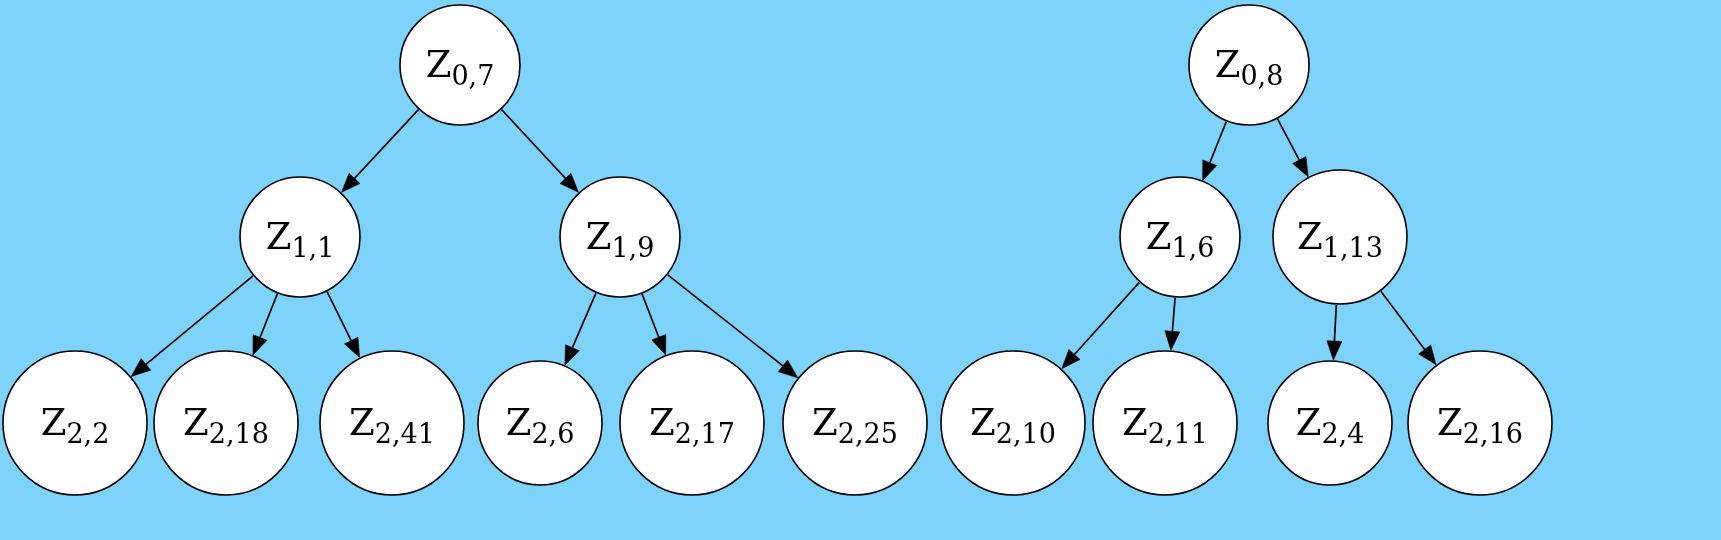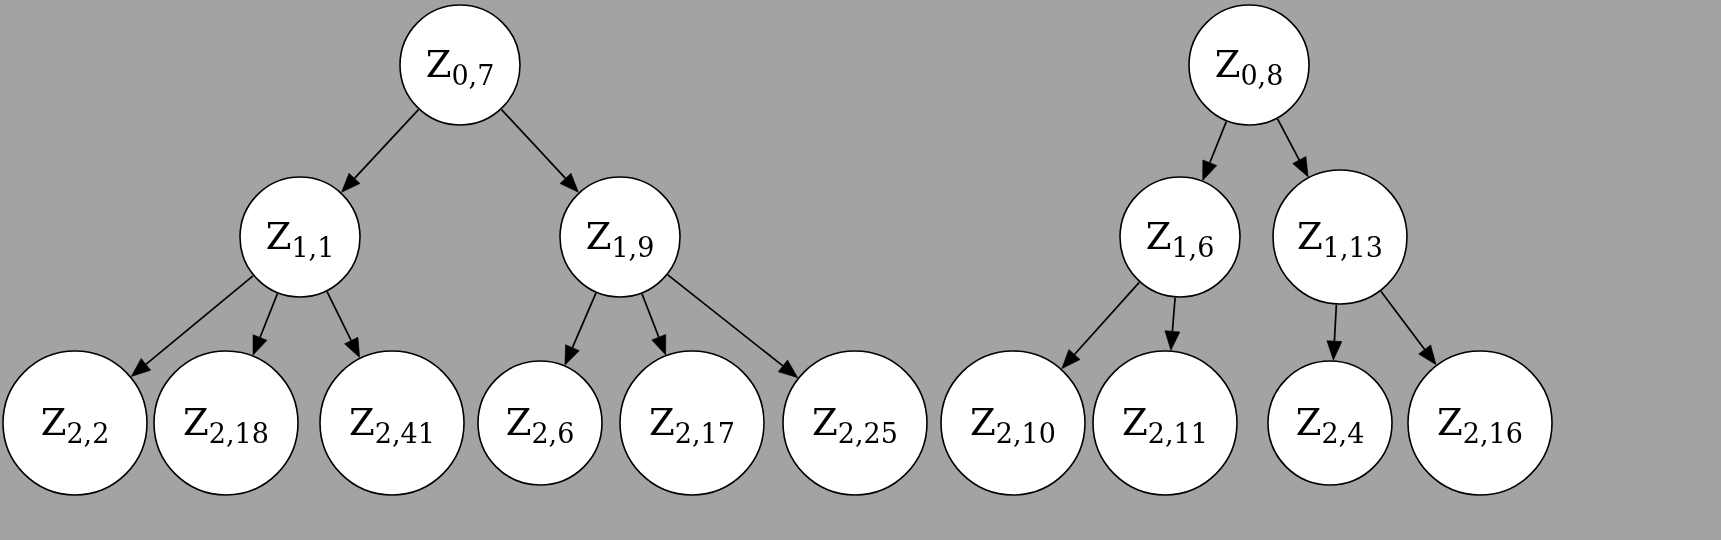--- a/index.html
+++ b/index.html
@@ -4,21 +4,21 @@
 <style>
   html, body {
     margin: 0;
     padding: 0;
     background: #ffffff;
   }
   #canvas {
     position: relative;
     width: 1721px;
     height: 540px;
-    background: #a3a3a3;
+    background: #7dd3fc;
     overflow: hidden;
     font-family: "DejaVu Serif", "Liberation Serif", serif;
   }
   #graph-svg {
     position: absolute;
     left: 0;
     top: 0;
     width: 1721px;
     height: 540px;
     display: block;

